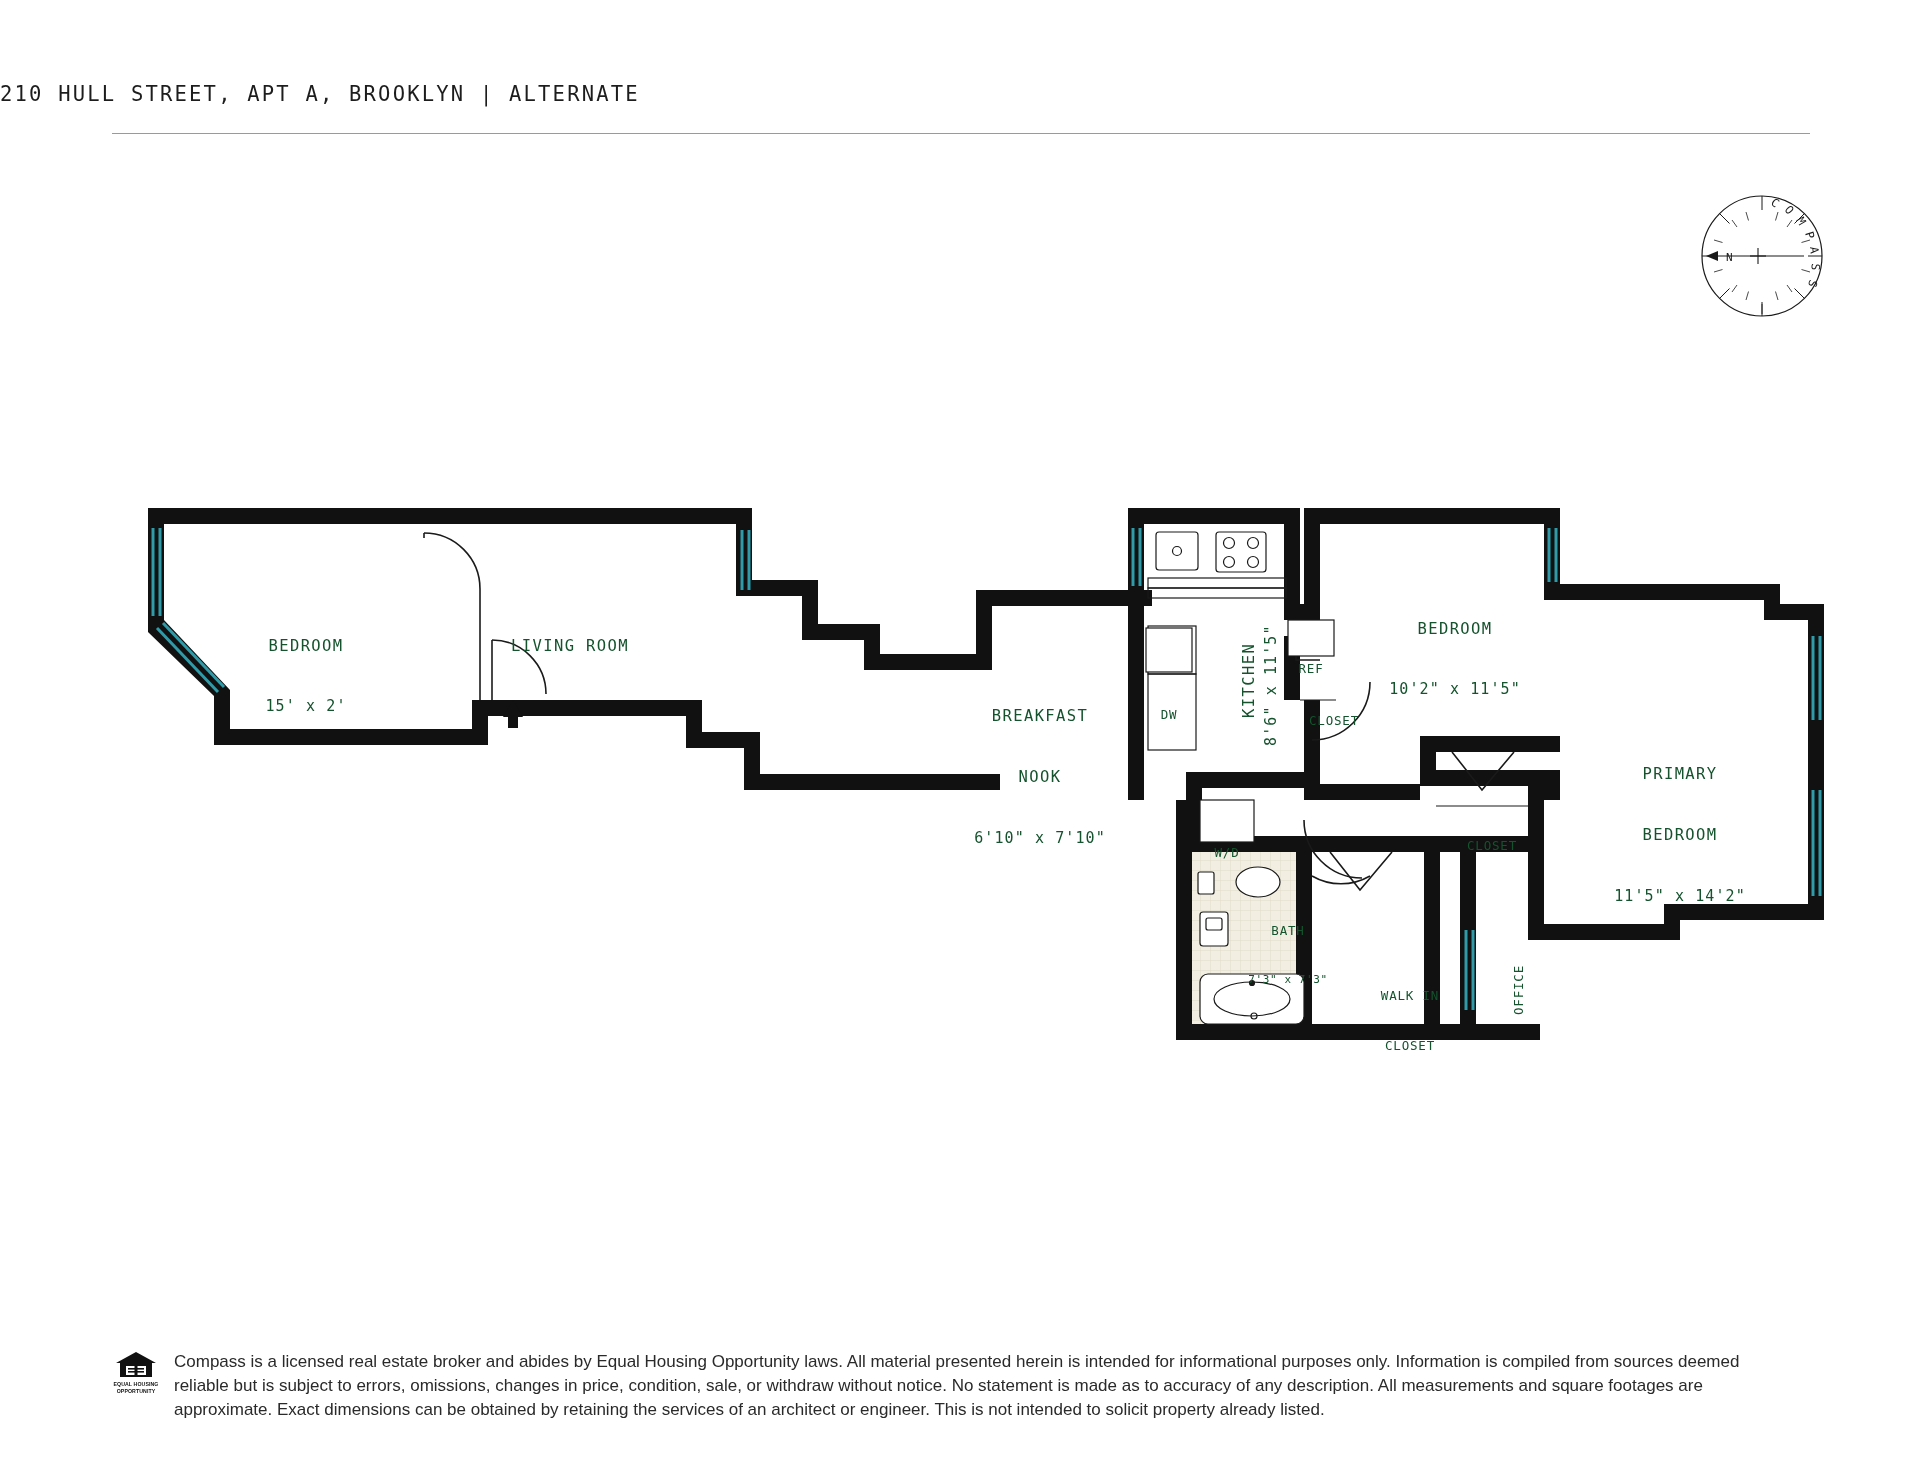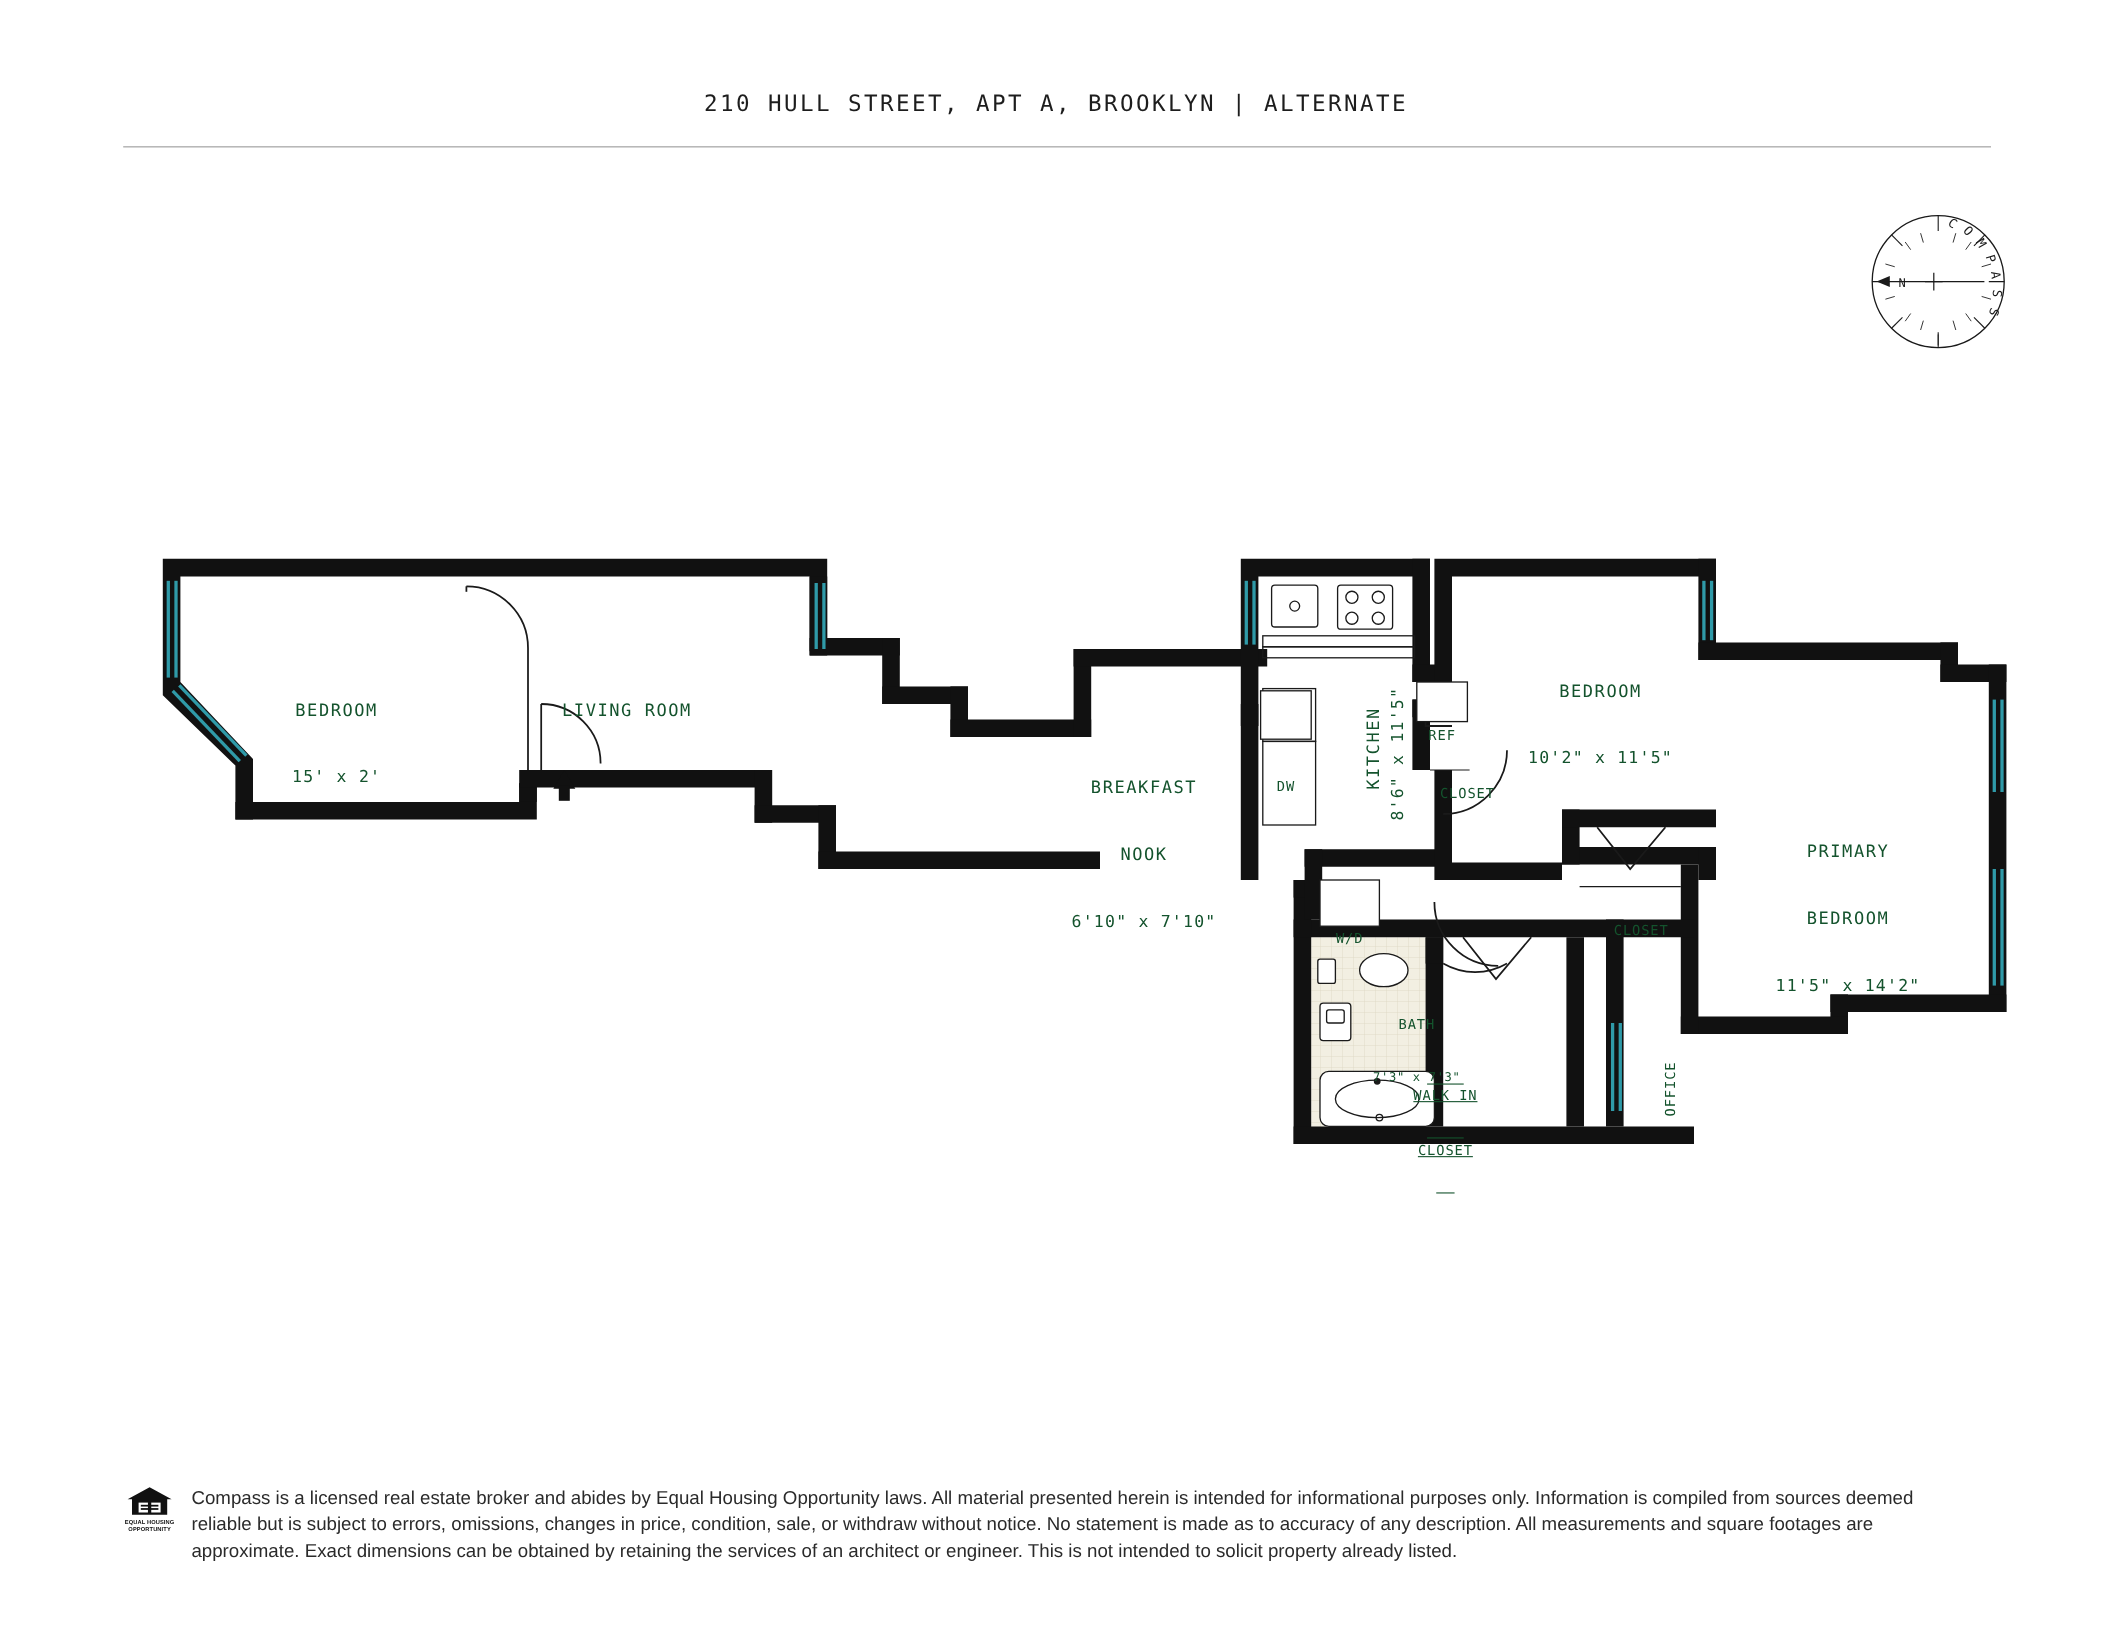--- a/index.html
+++ b/index.html
@@ -19,21 +19,20 @@
     position: absolute;
     inset: 0;
   }
 
   
   .title {
     position: absolute;
     top: 82px;
     left: 0;
     width: 1920px;
-    text-align: center;
     font-size: 20.5px;
     letter-spacing: 2.2px;
     color: #1d1d1d;
     font-family: "DejaVu Sans Mono", monospace;
   }
   .header-rule {
     position: absolute;
     top: 133px;
     left: 112px;
     width: 1698px;
@@ -388,21 +387,21 @@
     <span class="ln">PRIMARY</span>
     <span class="ln">BEDROOM</span>
     <span class="ln l-dim">11'5" x 14'2"</span>
   </div>
 
   <div class="label l-small" style="left:1228px; top:890px; width:120px;">
     <span class="ln">BATH</span>
     <span class="ln l-tiny">7'3" x 7'3"</span>
   </div>
 
-  <div class="label l-small" style="left:1252px; top:955px; width:124px;text-decoration:underline;">
+  <div class="label l-small" style="left:1348px; top:955px; width:124px;">
     <span class="ln">WALK IN</span>
     <span class="ln">CLOSET</span>
   </div>
 
   <div class="label vert l-small" style="left:1478px; top:935px; height:110px;">
     <span class="ln">OFFICE</span>
   </div>
 
   <div class="label l-small" style="left:1284px; top:680px; width:100px;">
     <span class="ln">CLOSET</span>

